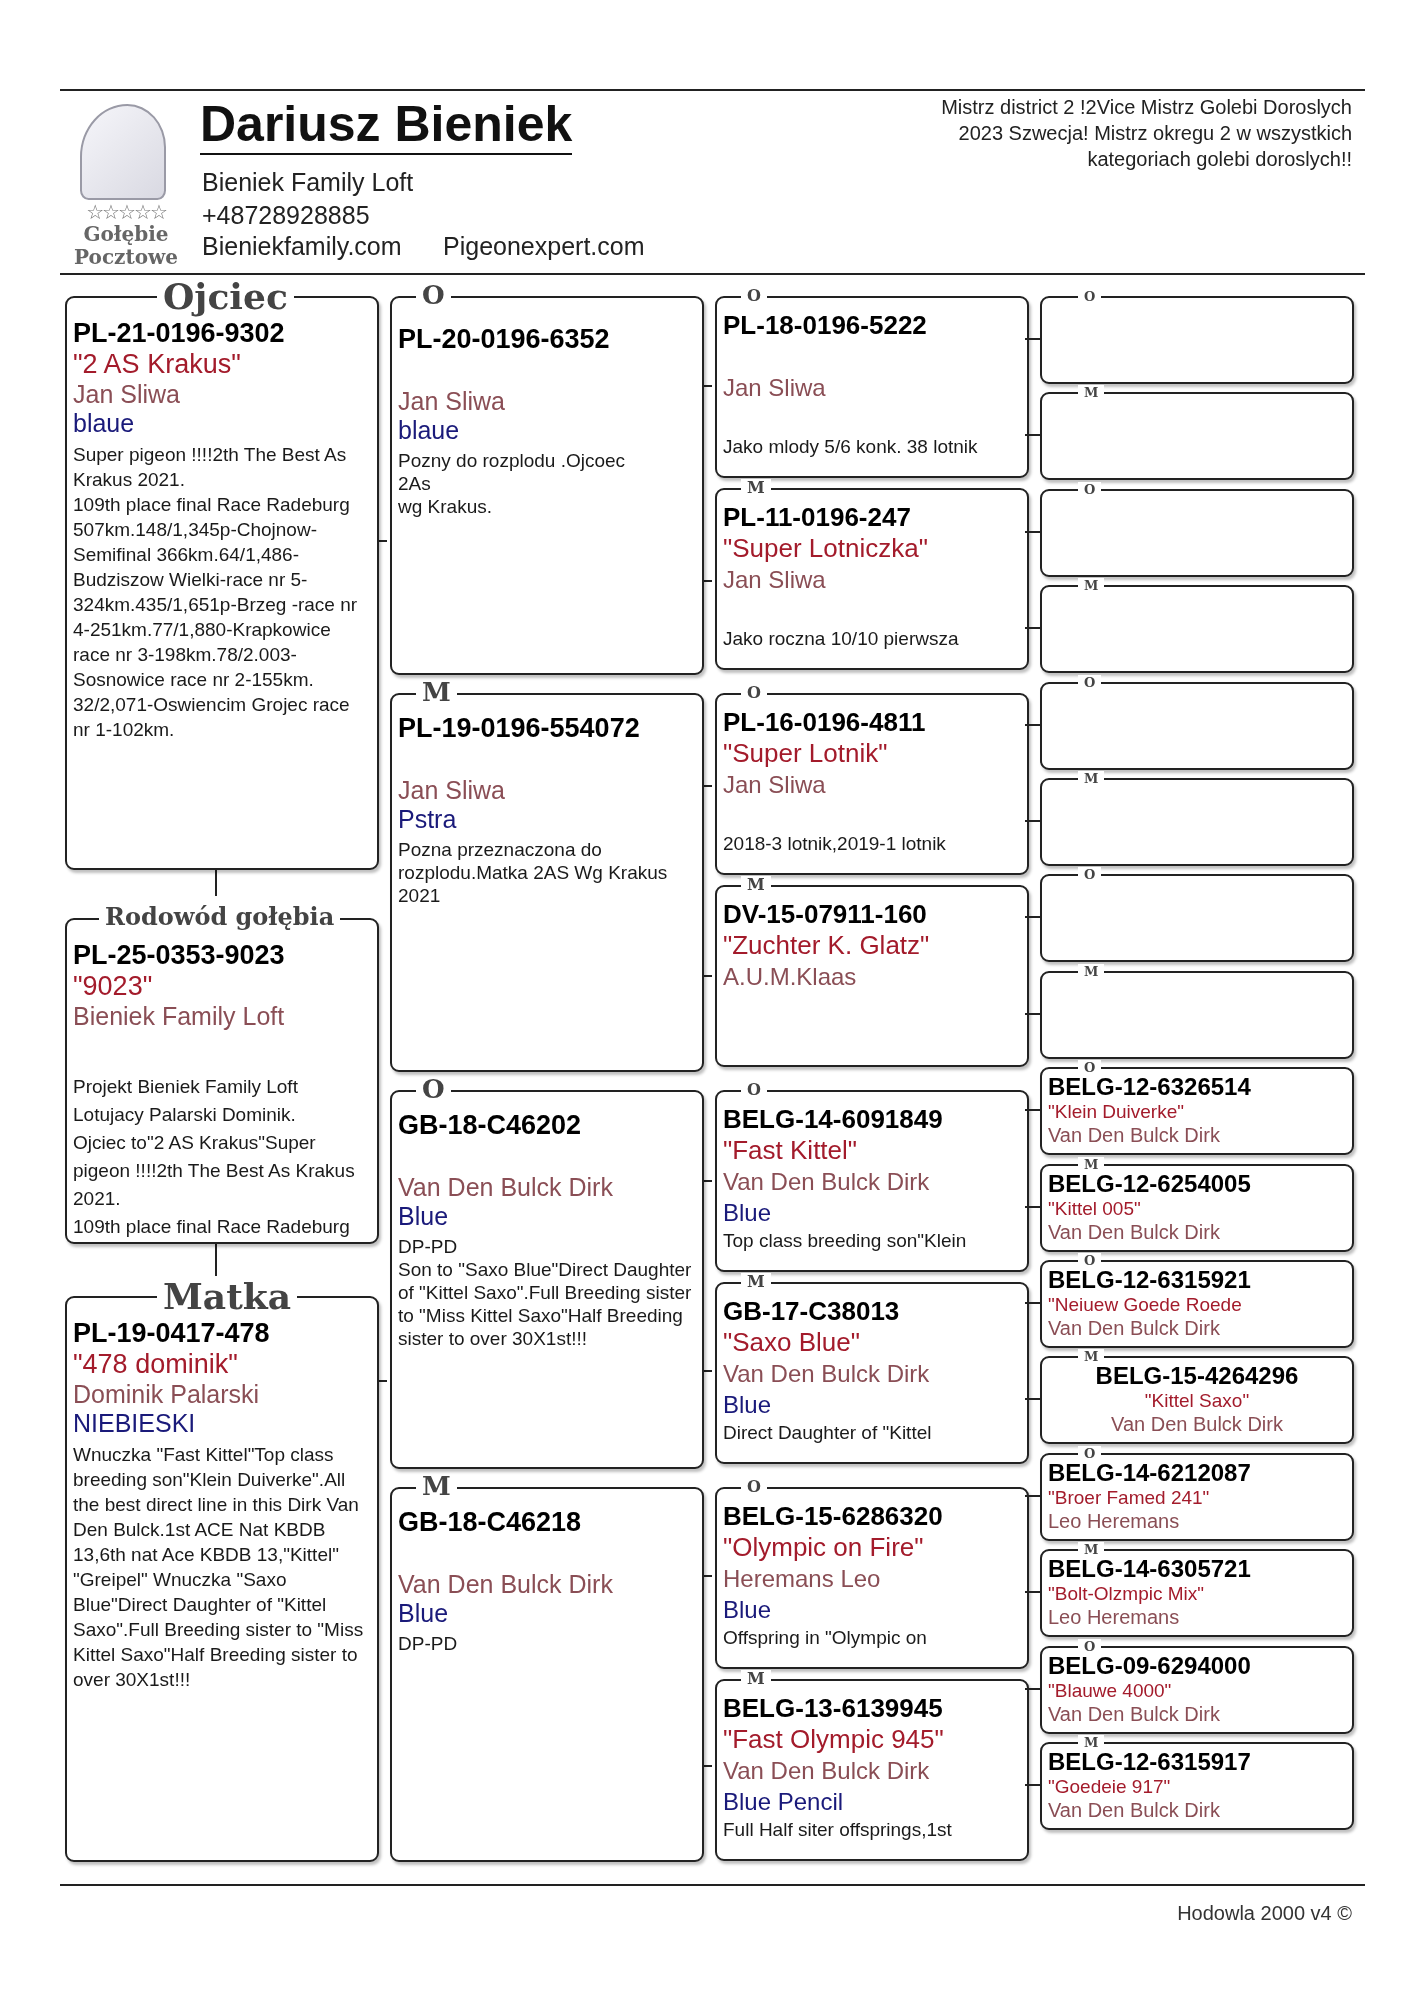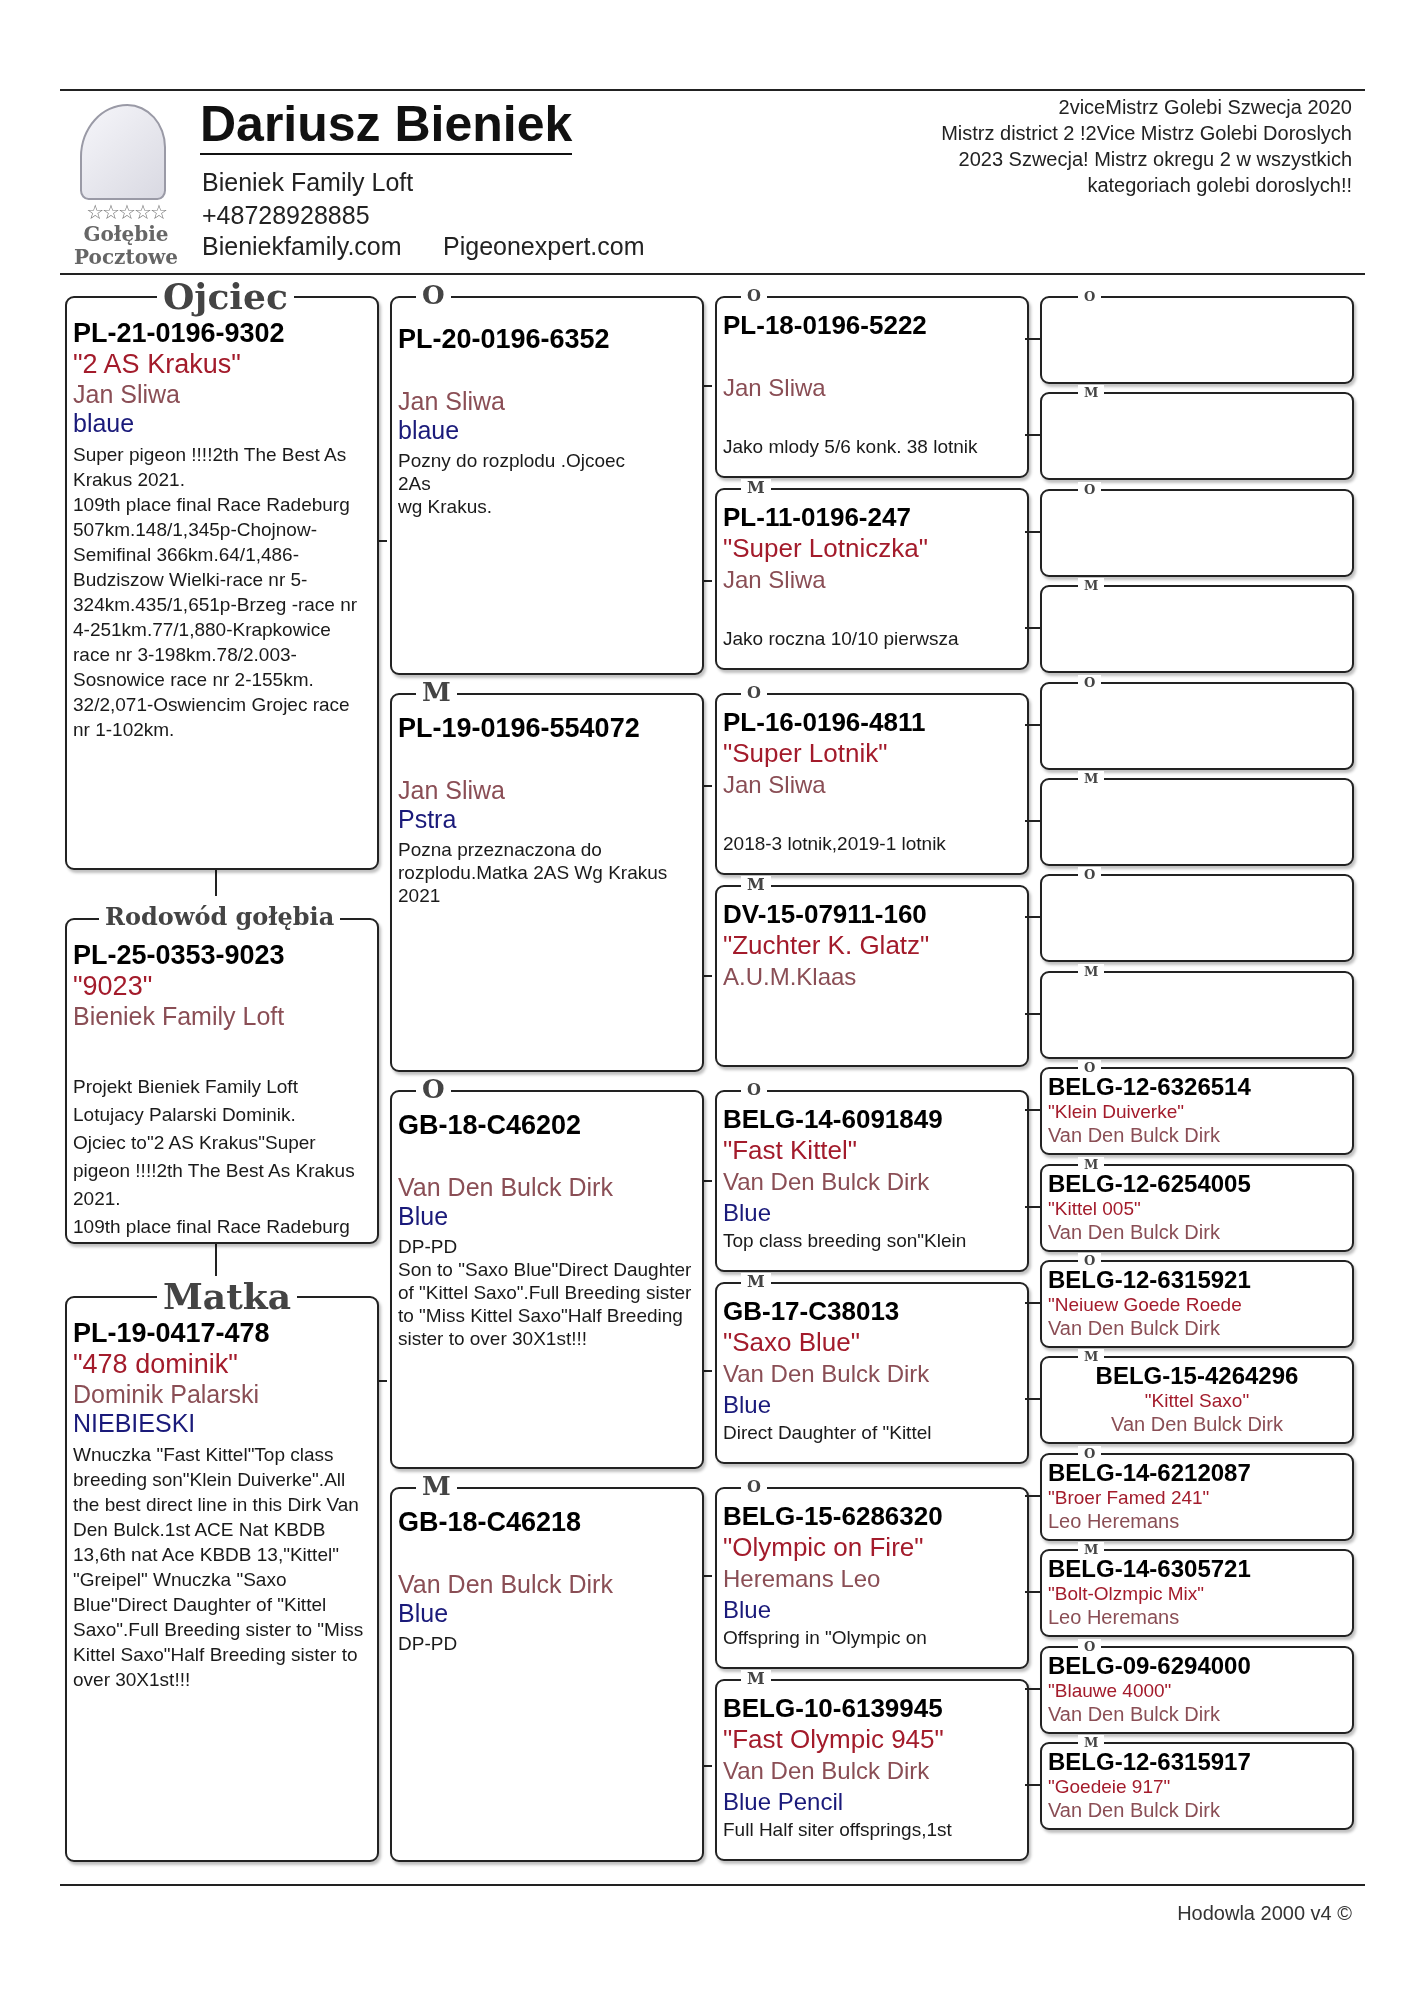--- a/index.html
+++ b/index.html
@@ -43,21 +43,20 @@
   <div class="lt" style="top:145px;">Pocztowe</div>
 </div>
 
 <div class="title">Dariusz Bieniek</div>
 <div class="hline" style="top:168px;">Bieniek Family Loft</div>
 <div class="hline" style="top:201px;">+48728928885</div>
 <div class="hline" style="top:232px;">Bieniekfamily.com</div>
 <div class="hline" style="top:232px; left:443px;">Pigeonexpert.com</div>
 
 <div class="honors">
-  <div>2viceMistrz Golebi Szwecja 2020</div>
   <div>Mistrz district 2 !2Vice Mistrz Golebi Doroslych</div>
   <div>2023 Szwecja! Mistrz okregu 2 w wszystkich</div>
   <div>kategoriach golebi doroslych!!</div>
 </div>
 
 <div class="hr" style="top:273px;"></div>
 
 <div class="line" style="left:215px; top:866px; width:2px; height:30px;"></div>
 <div class="line" style="left:215px; top:1240px; width:2px; height:38px;"></div>
 <div class="line" style="left:375px; top:540px; width:12px; height:2px;"></div>
@@ -219,21 +218,21 @@
         <div class="ring" style="font-size:26px; line-height:31px;">BELG-15-6286320</div>
         <div class="nick" style="font-size:26px; line-height:31px; min-height:31px;">"Olympic on Fire"</div>
         <div class="owner" style="font-size:24px; line-height:31px; min-height:31px;">Heremans Leo</div>
         <div class="color" style="font-size:24px; line-height:31px; min-height:31px;">Blue</div>
         <div class="notes" style="font-size:19px; line-height:26px; white-space:nowrap;">Offspring in "Olympic on</div>
       </div>
     </div>
     <div class="box" style="left: 715px; top: 1679px; width: 310px; height: 178px;">
       <div class="lbl" style="left:24px; font-size:16px; top:-11px; line-height:18px;">M</div>
       <div class="in" style="top:12px;">
-        <div class="ring" style="font-size:26px; line-height:31px;">BELG-10-6139945</div>
+        <div class="ring" style="font-size:26px; line-height:31px;">BELG-13-6139945</div>
         <div class="nick" style="font-size:26px; line-height:31px; min-height:31px;">"Fast Olympic 945"</div>
         <div class="owner" style="font-size:24px; line-height:31px; min-height:31px;">Van Den Bulck Dirk</div>
         <div class="color" style="font-size:24px; line-height:31px; min-height:31px;">Blue Pencil</div>
         <div class="notes" style="font-size:19px; line-height:26px; white-space:nowrap;">Full Half siter offsprings,1st</div>
       </div>
     </div>
   </div>
 
 <div id="gen4-wrap">
     <div class="box" style="left: 1040px; top: 296px; width: 310px; height: 84px;">

